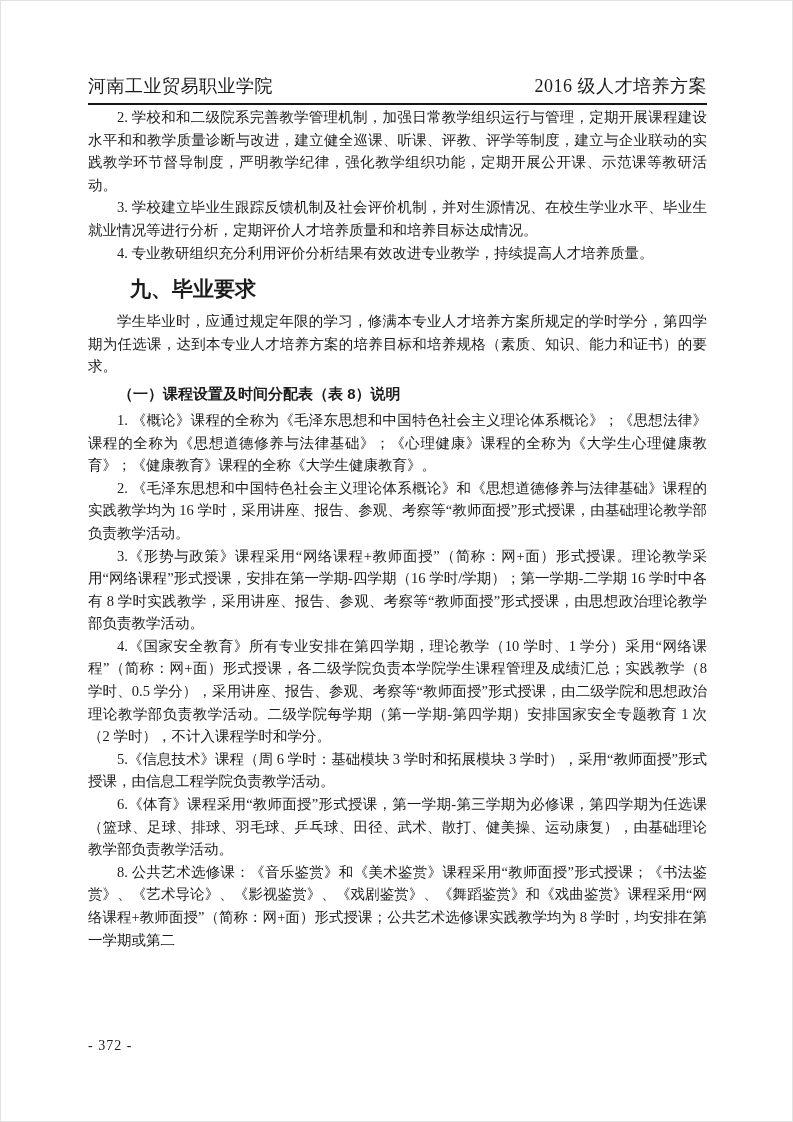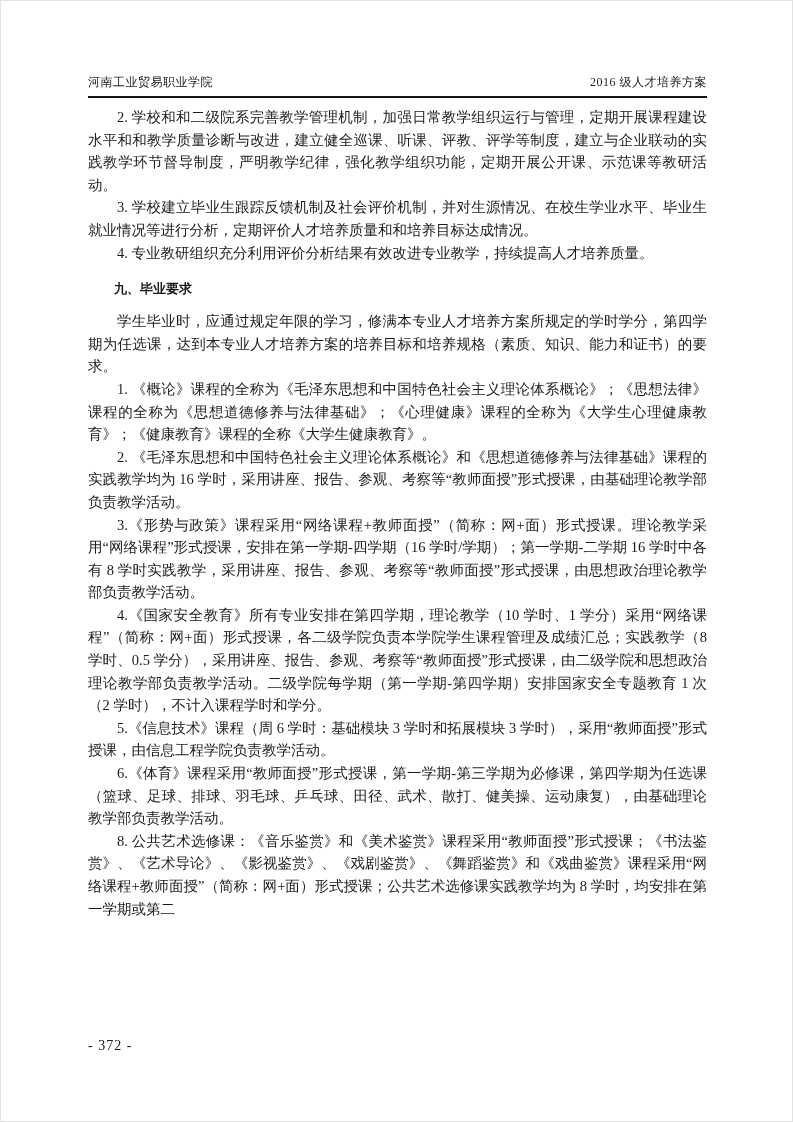--- a/index.html
+++ b/index.html
@@ -19,21 +19,21 @@
   }
   .header {
     position: absolute;
     top: 74px;
     left: 88px;
     width: 619px;
     display: flex;
     justify-content: space-between;
     align-items: flex-end;
     font-family: "Liberation Serif", "DejaVu Serif", serif;
-    font-size: 12px;
+    font-size: 18px;
     letter-spacing: 0.5px;
     padding-bottom: 5px;
     border-bottom: 2px solid #161616;
   }
   .content {
     position: absolute;
     top: 106px;
     left: 88px;
     width: 619px;
     font-family: "Liberation Serif", "DejaVu Serif", serif;
@@ -41,21 +41,21 @@
     line-height: 22.6px;
     text-align: justify;
   }
   .content p.paragraph {
     margin: 0;
     text-indent: 2em;
   }
   .content h2.heading1 {
     margin: 12px 0 9px 0;
     font-family: "Liberation Sans", "DejaVu Sans", sans-serif;
-    font-size: 13px;
+    font-size: 21px;
     line-height: 25px;
     font-weight: bold;
     text-indent: 2em;
     text-align: left;
   }
   .content h3.heading2 {
     margin: 4px 0 4px 0;
     font-family: "Liberation Sans", "DejaVu Sans", sans-serif;
     font-size: 15px;
     line-height: 23px;
@@ -82,20 +82,21 @@
     <span>2016 级人才培养方案</span>
   </div>
 
   <div class="content">
 
   <p class="paragraph">2. 学校和和二级院系完善教学管理机制，加强日常教学组织运行与管理，定期开展课程建设水平和和教学质量诊断与改进，建立健全巡课、听课、评教、评学等制度，建立与企业联动的实践教学环节督导制度，严明教学纪律，强化教学组织功能，定期开展公开课、示范课等教研活动。</p>
       <p class="paragraph">3. 学校建立毕业生跟踪反馈机制及社会评价机制，并对生源情况、在校生学业水平、毕业生就业情况等进行分析，定期评价人才培养质量和和培养目标达成情况。</p>
       <p class="paragraph">4. 专业教研组织充分利用评价分析结果有效改进专业教学，持续提高人才培养质量。</p>
       <h2 class="heading1">九、毕业要求</h2>
       <p class="paragraph">学生毕业时，应通过规定年限的学习，修满本专业人才培养方案所规定的学时学分，第四学期为任选课，达到本专业人才培养方案的培养目标和培养规格（素质、知识、能力和证书）的要求。</p>
+      <h3 class="heading2">（一）课程设置及时间分配表（表 8）说明</h3>
       <p class="paragraph">1. 《概论》课程的全称为《毛泽东思想和中国特色社会主义理论体系概论》；《思想法律》课程的全称为《思想道德修养与法律基础》；《心理健康》课程的全称为《大学生心理健康教育》；《健康教育》课程的全称《大学生健康教育》。</p>
       <p class="paragraph">2. 《毛泽东思想和中国特色社会主义理论体系概论》和《思想道德修养与法律基础》课程的实践教学均为 16 学时，采用讲座、报告、参观、考察等“教师面授”形式授课，由基础理论教学部负责教学活动。</p>
       <p class="paragraph">3.《形势与政策》课程采用“网络课程+教师面授”（简称：网+面）形式授课。理论教学采用“网络课程”形式授课，安排在第一学期-四学期（16 学时/学期）；第一学期-二学期 16 学时中各有 8 学时实践教学，采用讲座、报告、参观、考察等“教师面授”形式授课，由思想政治理论教学部负责教学活动。</p>
       <p class="paragraph">4.《国家安全教育》所有专业安排在第四学期，理论教学（10 学时、1 学分）采用“网络课程”（简称：网+面）形式授课，各二级学院负责本学院学生课程管理及成绩汇总；实践教学（8 学时、0.5 学分），采用讲座、报告、参观、考察等“教师面授”形式授课，由二级学院和思想政治理论教学部负责教学活动。二级学院每学期（第一学期-第四学期）安排国家安全专题教育 1 次（2 学时），不计入课程学时和学分。</p>
       <p class="paragraph">5.《信息技术》课程（周 6 学时：基础模块 3 学时和拓展模块 3 学时），采用“教师面授”形式授课，由信息工程学院负责教学活动。</p>
       <p class="paragraph">6.《体育》课程采用“教师面授”形式授课，第一学期-第三学期为必修课，第四学期为任选课（篮球、足球、排球、羽毛球、乒乓球、田径、武术、散打、健美操、运动康复），由基础理论教学部负责教学活动。</p>
       <p class="paragraph">8. 公共艺术选修课：《音乐鉴赏》和《美术鉴赏》课程采用“教师面授”形式授课；《书法鉴赏》、《艺术导论》、《影视鉴赏》、《戏剧鉴赏》、《舞蹈鉴赏》和《戏曲鉴赏》课程采用“网络课程+教师面授”（简称：网+面）形式授课；公共艺术选修课实践教学均为 8 学时，均安排在第一学期或第二</p>
     </div>
 
   <div class="footer">

